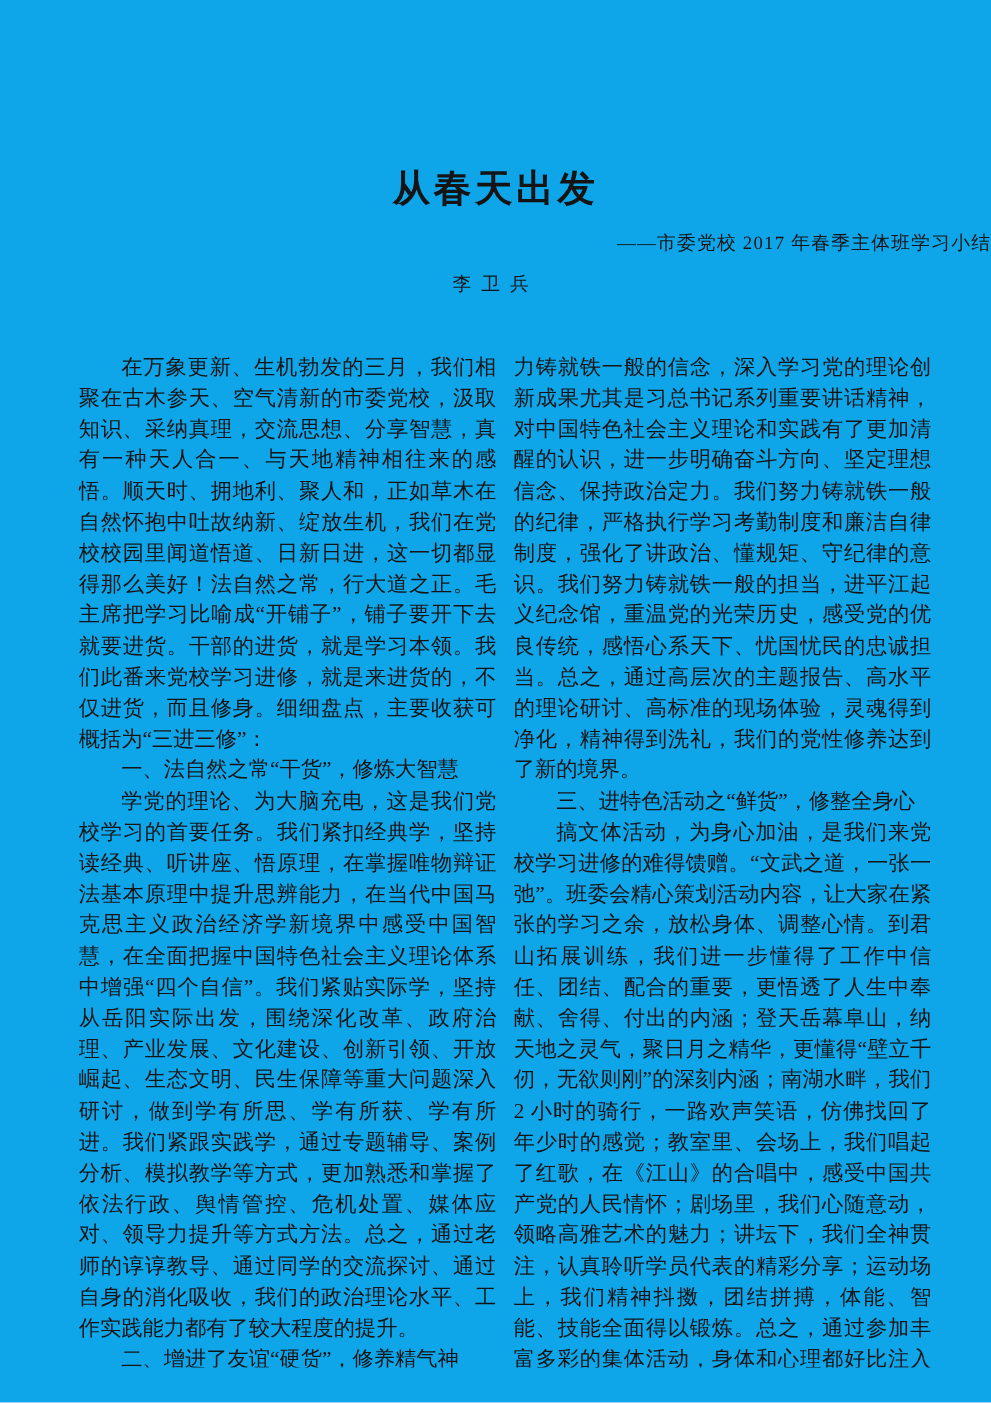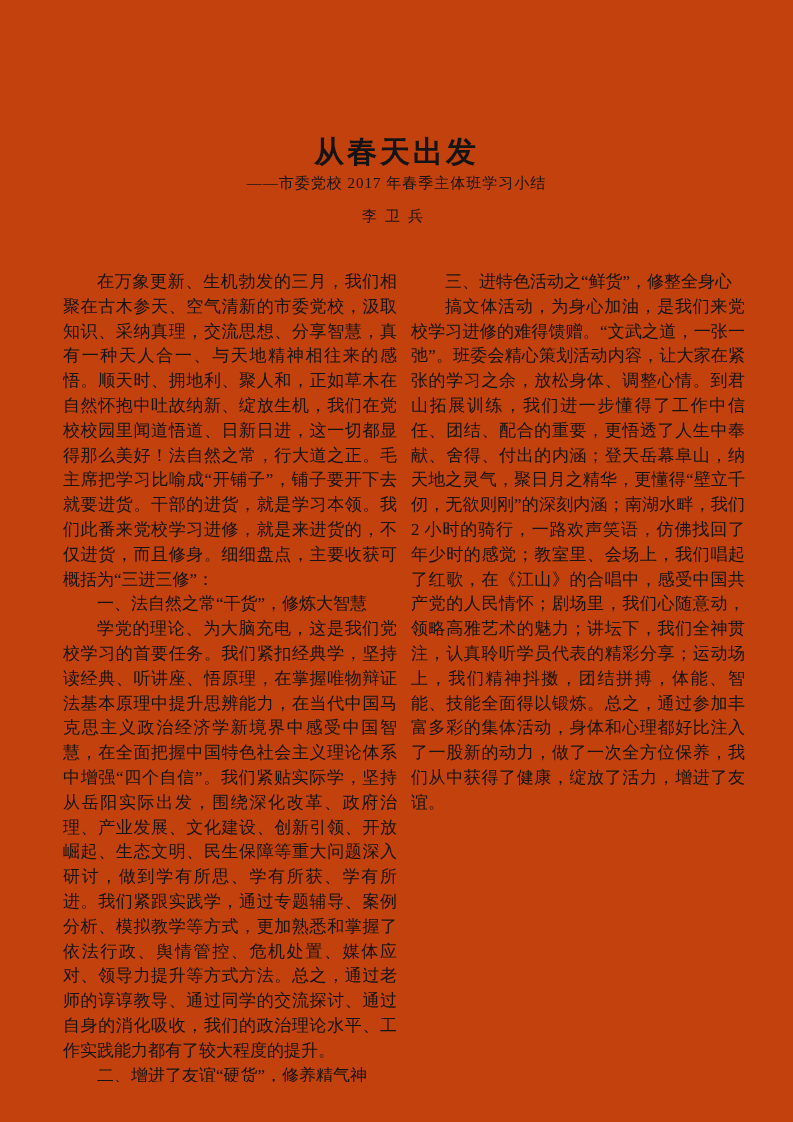--- a/index.html
+++ b/index.html
@@ -4,41 +4,42 @@
 <style>
   html, body {
     margin: 0;
     padding: 0;
     background: #ffffff;
   }
   .page {
     position: relative;
     width: 793px;
     height: 1122px;
-    background: #c2410c;
+    background: #0ea5e9;
     overflow: hidden;
     font-family: "Liberation Serif", "DejaVu Serif", serif;
     color: #141414;
   }
   .header {
     padding-top: 135px;
     text-align: center;
   }
   .title {
     font-size: 30px;
     line-height: 34px;
     font-weight: 700;
     letter-spacing: 3px;
     margin: 0;
   }
   .subtitle {
     font-size: 15px;
     line-height: 20px;
-    margin-top: 4px;
+    margin-top: 16px;
     letter-spacing: 1px;
+    text-align: right;
   }
   .author {
     font-size: 15px;
     line-height: 26px;
     margin-top: 10px;
     letter-spacing: 8px;
   }
   .columns {
     display: flex;
     gap: 14px;
@@ -81,20 +82,21 @@
 
     <div class="col">
       <p class="para">在万象更新、生机勃发的三月，我们相聚在古木参天、空气清新的市委党校，汲取知识、采纳真理，交流思想、分享智慧，真有一种天人合一、与天地精神相往来的感悟。顺天时、拥地利、聚人和，正如草木在自然怀抱中吐故纳新、绽放生机，我们在党校校园里闻道悟道、日新日进，这一切都显得那么美好！法自然之常，行大道之正。毛主席把学习比喻成“开铺子”，铺子要开下去就要进货。干部的进货，就是学习本领。我们此番来党校学习进修，就是来进货的，不仅进货，而且修身。细细盘点，主要收获可概括为“三进三修”：</p>
       <p class="heading">一、法自然之常“干货”，修炼大智慧</p>
       <p class="para">学党的理论、为大脑充电，这是我们党校学习的首要任务。我们紧扣经典学，坚持读经典、听讲座、悟原理，在掌握唯物辩证法基本原理中提升思辨能力，在当代中国马克思主义政治经济学新境界中感受中国智慧，在全面把握中国特色社会主义理论体系中增强“四个自信”。我们紧贴实际学，坚持从岳阳实际出发，围绕深化改革、政府治理、产业发展、文化建设、创新引领、开放崛起、生态文明、民生保障等重大问题深入研讨，做到学有所思、学有所获、学有所进。我们紧跟实践学，通过专题辅导、案例分析、模拟教学等方式，更加熟悉和掌握了依法行政、舆情管控、危机处置、媒体应对、领导力提升等方式方法。总之，通过老师的谆谆教导、通过同学的交流探讨、通过自身的消化吸收，我们的政治理论水平、工作实践能力都有了较大程度的提升。</p>
       <p class="heading">二、增进了友谊“硬货”，修养精气神</p>
 
     </div>
 
     <div class="col">
+      <p class="para-cont">力铸就铁一般的信念，深入学习党的理论创新成果尤其是习总书记系列重要讲话精神，对中国特色社会主义理论和实践有了更加清醒的认识，进一步明确奋斗方向、坚定理想信念、保持政治定力。我们努力铸就铁一般的纪律，严格执行学习考勤制度和廉洁自律制度，强化了讲政治、懂规矩、守纪律的意识。我们努力铸就铁一般的担当，进平江起义纪念馆，重温党的光荣历史，感受党的优良传统，感悟心系天下、忧国忧民的忠诚担当。总之，通过高层次的主题报告、高水平的理论研讨、高标准的现场体验，灵魂得到净化，精神得到洗礼，我们的党性修养达到了新的境界。</p>
       <p class="heading">三、进特色活动之“鲜货”，修整全身心</p>
       <p class="para">搞文体活动，为身心加油，是我们来党校学习进修的难得馈赠。“文武之道，一张一弛”。班委会精心策划活动内容，让大家在紧张的学习之余，放松身体、调整心情。到君山拓展训练，我们进一步懂得了工作中信任、团结、配合的重要，更悟透了人生中奉献、舍得、付出的内涵；登天岳幕阜山，纳天地之灵气，聚日月之精华，更懂得“壁立千仞，无欲则刚”的深刻内涵；南湖水畔，我们 2 小时的骑行，一路欢声笑语，仿佛找回了年少时的感觉；教室里、会场上，我们唱起了红歌，在《江山》的合唱中，感受中国共产党的人民情怀；剧场里，我们心随意动，领略高雅艺术的魅力；讲坛下，我们全神贯注，认真聆听学员代表的精彩分享；运动场上，我们精神抖擞，团结拼搏，体能、智能、技能全面得以锻炼。总之，通过参加丰富多彩的集体活动，身体和心理都好比注入了一股新的动力，做了一次全方位保养，我们从中获得了健康，绽放了活力，增进了友谊。</p>
 
     </div>
 
   </div>
 
 </div>
 
 </body></html>

